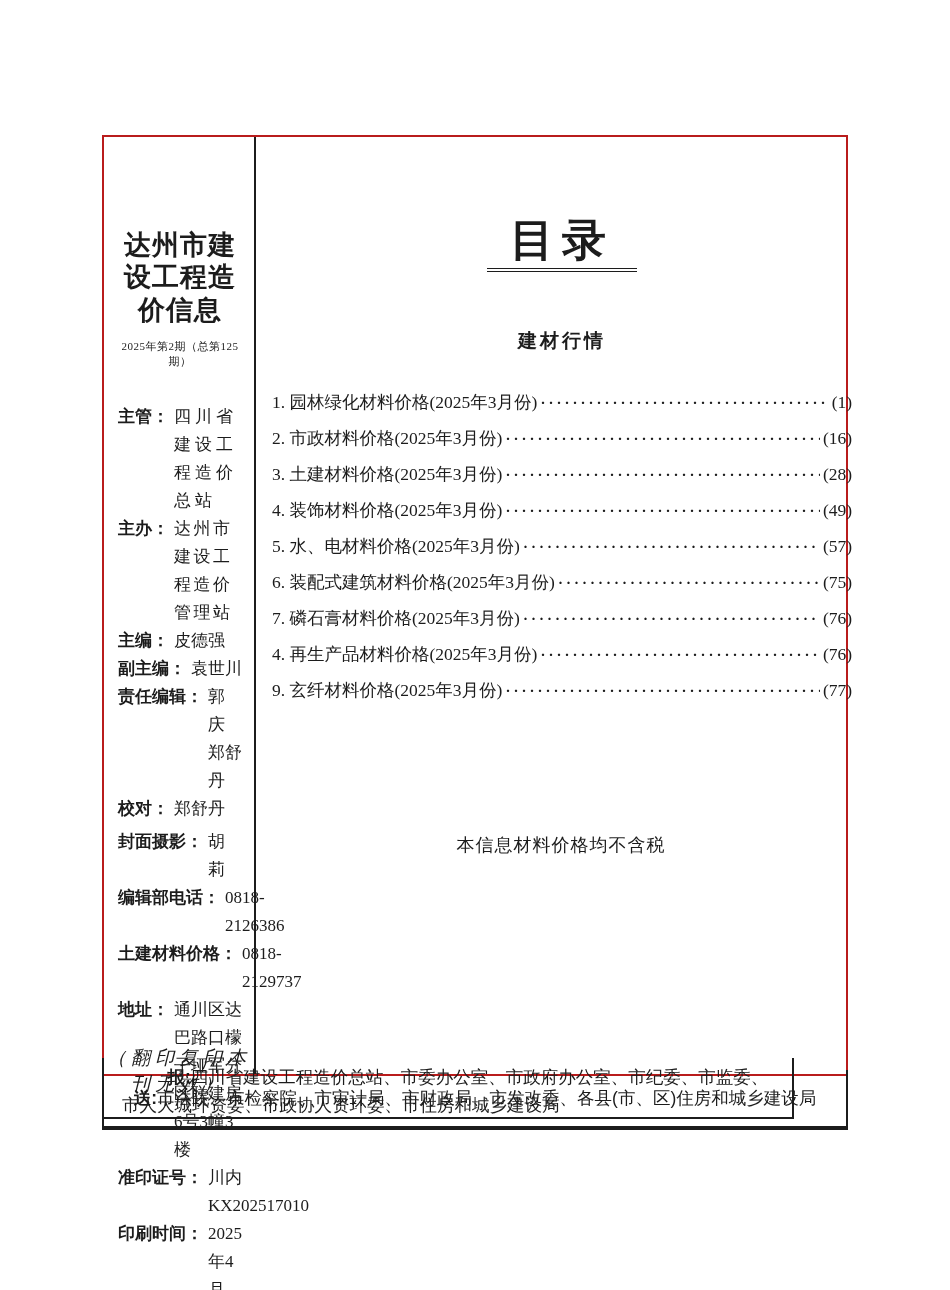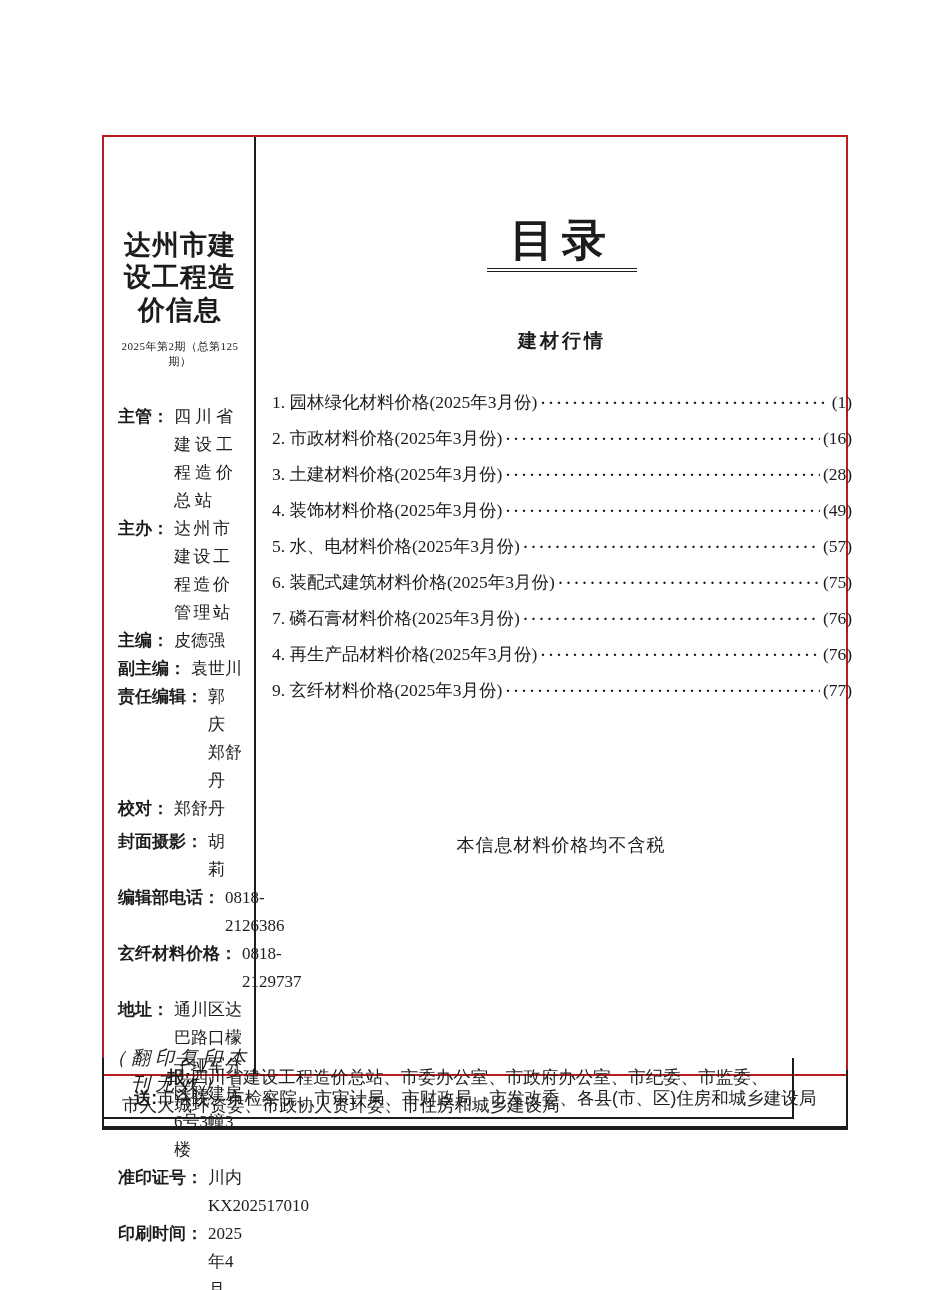--- a/index.html
+++ b/index.html
@@ -121,21 +121,21 @@
       <div class="contact">
           <div class="lv-row">
             <span class="lv-label">封面摄影：</span>
             <span class="lv-value">胡　莉</span>
           </div>
           <div class="lv-row">
             <span class="lv-label">编辑部电话：</span>
             <span class="lv-value">0818-2126386</span>
           </div>
           <div class="lv-row">
-            <span class="lv-label">玄纤材料价格：</span>
+            <span class="lv-label">土建材料价格：</span>
             <span class="lv-value">0818-2129737</span>
           </div>
           <div class="lv-row">
             <span class="lv-label">地址：</span>
             <span class="lv-value">通川区达巴路口檬子垭军分区联建房6号3幢3楼</span>
           </div>
           <div class="lv-row">
             <span class="lv-label">准印证号：</span>
             <span class="lv-value">川内KX202517010</span>
           </div>

